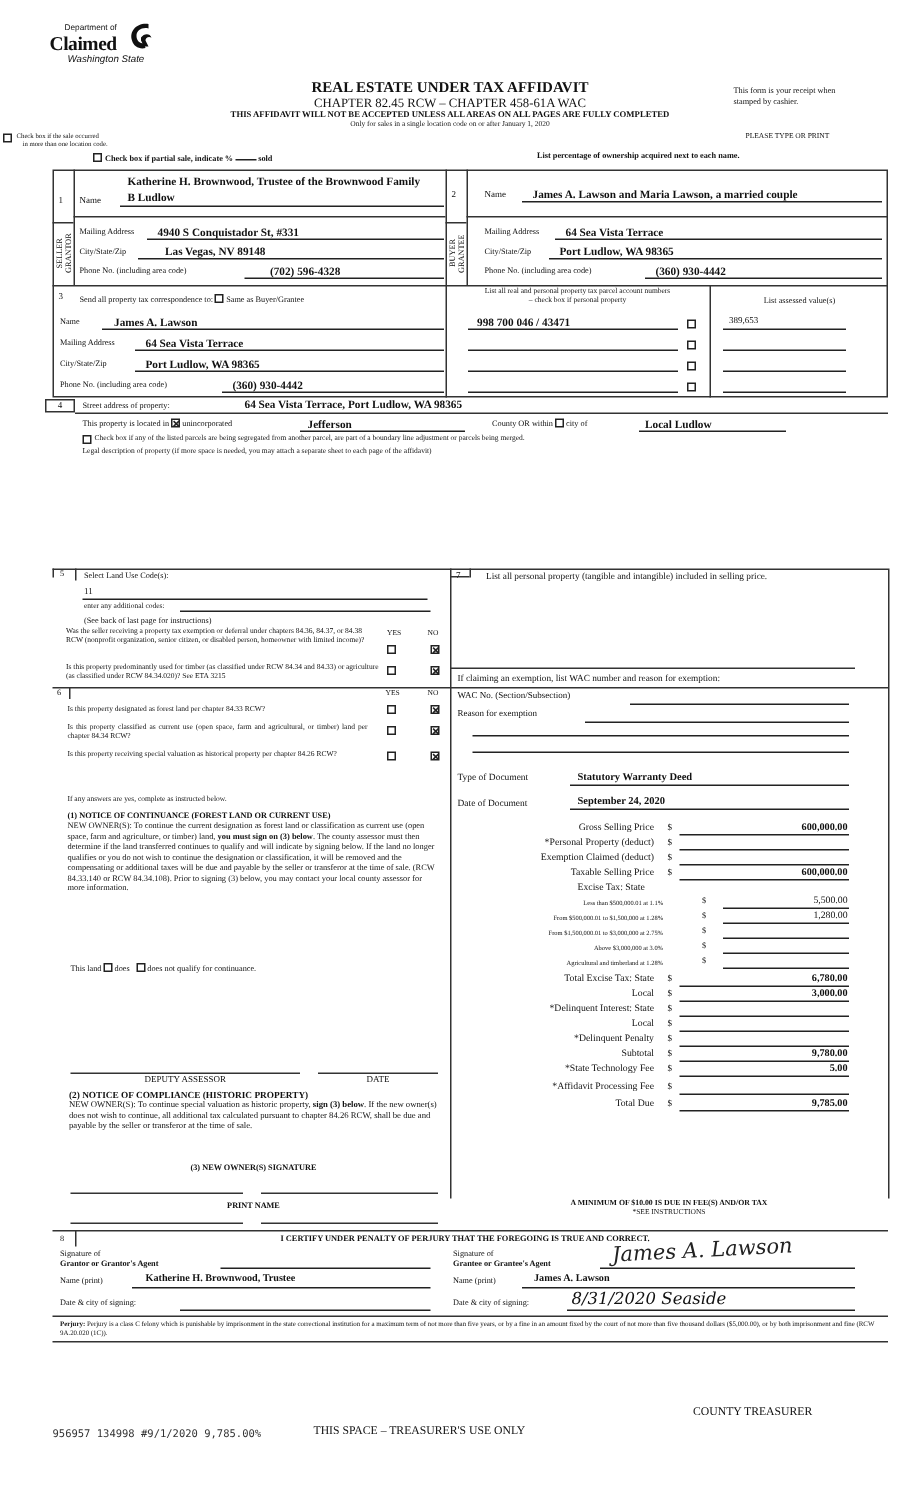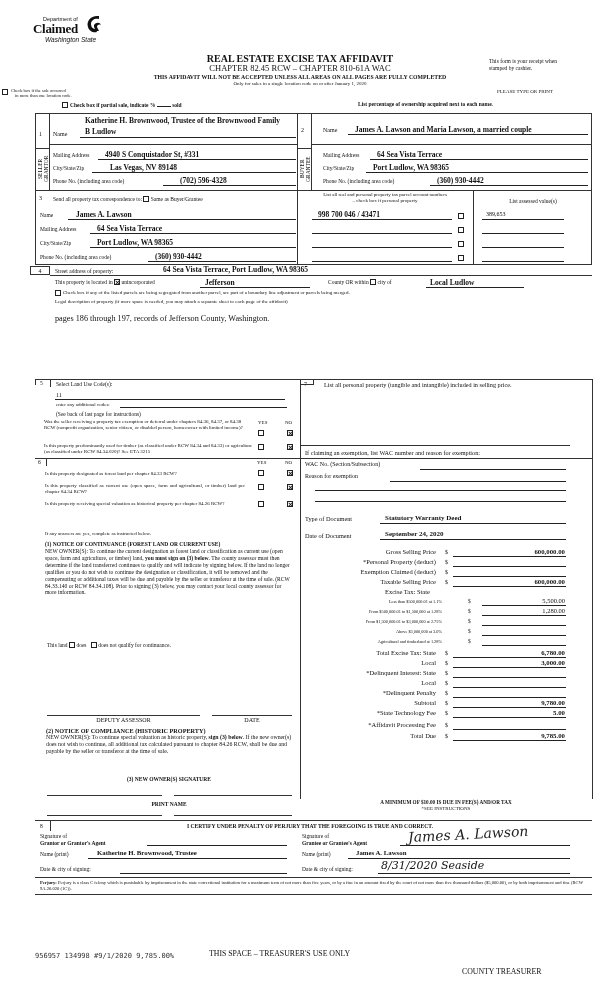--- a/index.html
+++ b/index.html
@@ -34,22 +34,22 @@
 <div class="abs" style="left:33px;top:14px;width:68px;height:30px;">
   <div class="abs logo-small" style="left:10px;top:2px;">Department of</div>
   <div class="abs logo-rev" style="left:0;top:8px;">Claimed</div>
   <div class="abs logo-wa" style="left:12px;top:22px;">Washington State</div>
   <svg class="abs" style="left:52px;top:0;" width="18" height="20" viewBox="0 0 18 20">
     <path d="M14 2 C6 1 1 7 3 13 C4 17 8 19 12 18 L11 15 C8 15 6 13 6 10 C6 6 10 4 14 5 Z" fill="#111"></path>
     <path d="M9 11 C11 8 15 8 16 11 C14 10 12 11 12 13 L14 17 L11 17 L9 13 Z" fill="#111"></path>
   </svg>
 </div>
 
-<div class="abs b center" style="left:150px;top:53px;width:300px;font-size:10px;line-height:11px;">REAL ESTATE EXCISE TAX AFFIDAVIT</div>
-<div class="abs center" style="left:150px;top:64px;width:300px;font-size:8.5px;line-height:9px;">CHAPTER 82.45 RCW – CHAPTER 810-61A WAC</div>
+<div class="abs b center" style="left:150px;top:53px;width:300px;font-size:10px;line-height:11px;">REAL ESTATE UNDER TAX AFFIDAVIT</div>
+<div class="abs center" style="left:150px;top:64px;width:300px;font-size:8.5px;line-height:9px;">CHAPTER 82.45 RCW – CHAPTER 458-61A WAC</div>
 <div class="abs b center" style="left:60px;top:74px;width:480px;font-size:5.8px;line-height:6px;">THIS AFFIDAVIT WILL NOT BE ACCEPTED UNLESS ALL AREAS ON ALL PAGES ARE FULLY COMPLETED</div>
 <div class="abs center" style="left:150px;top:81px;width:300px;font-size:5px;line-height:6px;">Only for sales in a single location code on or after January 1, 2020</div>
 <div class="abs" style="left:489px;top:58px;width:100px;font-size:5.5px;line-height:7px;">
   <div>This form is your receipt when</div>
   <div>stamped by cashier.</div>
 </div>
 <div class="abs" style="left:497px;top:89px;font-size:5px;">PLEASE TYPE OR PRINT</div>
 
 <div class="cb" style="left:2px;top:89px;"></div>
 <div class="abs t5" style="left:11px;top:88px;font-size:4.5px;line-height:5px;">
@@ -176,21 +176,20 @@
   <span class="cb" style="position:relative;display:inline-block;vertical-align:-1px;"></span>
   <span>city of</span>
 </div>
 <div class="abs fill" style="left:430px;top:278px;">Local Ludlow</div>
 <div class="uline" style="left:426px;top:278px;width:98px;height:9px;"></div>
 <div class="cb" style="left:55px;top:290px;"></div>
 <div class="abs t5" style="left:63px;top:290px;white-space:nowrap;">Check box if any of the listed parcels are being segregated from another parcel, are part of a boundary line adjustment or parcels being merged.</div>
 <div class="abs t5" style="left:55px;top:299px;white-space:nowrap;">Legal description of property (if more space is needed, you may attach a separate sheet to each page of the affidavit)</div>
 
 <div class="abs" style="left:55px;top:314px;width:540px;font-size:8.2px;line-height:10px;">
-  <div>pages 186 through 197, records of Jefferson County, Washington.</div>
 </div>
 
 <div class="hl" style="left:35px;top:379px;width:557px;"></div>
 <div class="vl" style="left:300px;top:379px;height:420px;"></div>
 <div class="vl" style="left:35px;top:379px;height:6px;"></div>
 <div class="vl" style="left:50px;top:379px;height:8px;"></div>
 <div class="hl" style="left:300px;top:384px;width:13px;"></div>
 <div class="vl" style="left:313px;top:379px;height:6px;"></div>
 <div class="vl" style="left:592px;top:379px;height:420px;"></div>
 
@@ -417,13 +416,13 @@
 
 <div class="hl" style="left:35px;top:877px;width:557px;"></div>
 <div class="abs" style="left:40px;top:880px;width:550px;font-size:4.6px;line-height:6px;">
   <b>Perjury:</b>
   <span>Perjury is a class C felony which is punishable by imprisonment in the state correctional institution for a maximum term of not more than five years, or by a fine in an amount fixed by the court of not more than five thousand dollars ($5,000.00), or by both imprisonment and fine (RCW 9A.20.020 (1C)).</span>
 </div>
 <div class="hl" style="left:35px;top:894px;width:557px;"></div>
 
 <div class="abs mono" style="left:35px;top:952px;font-size:7px;white-space:nowrap;color:#333;">956957 134998 #9/1/2020 9,785.00%</div>
 <div class="abs" style="left:209px;top:949px;font-size:7.8px;white-space:nowrap;">THIS SPACE – TREASURER'S USE ONLY</div>
-<div class="abs" style="left:462px;top:967px;font-size:7.8px;white-space:nowrap;">COUNTY TREASURER</div>
+<div class="abs" style="left:462px;top:936px;font-size:7.8px;white-space:nowrap;">COUNTY TREASURER</div>
 
 </body></html>

